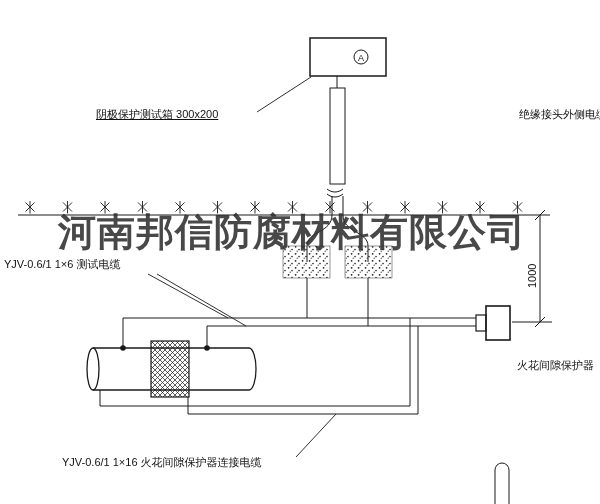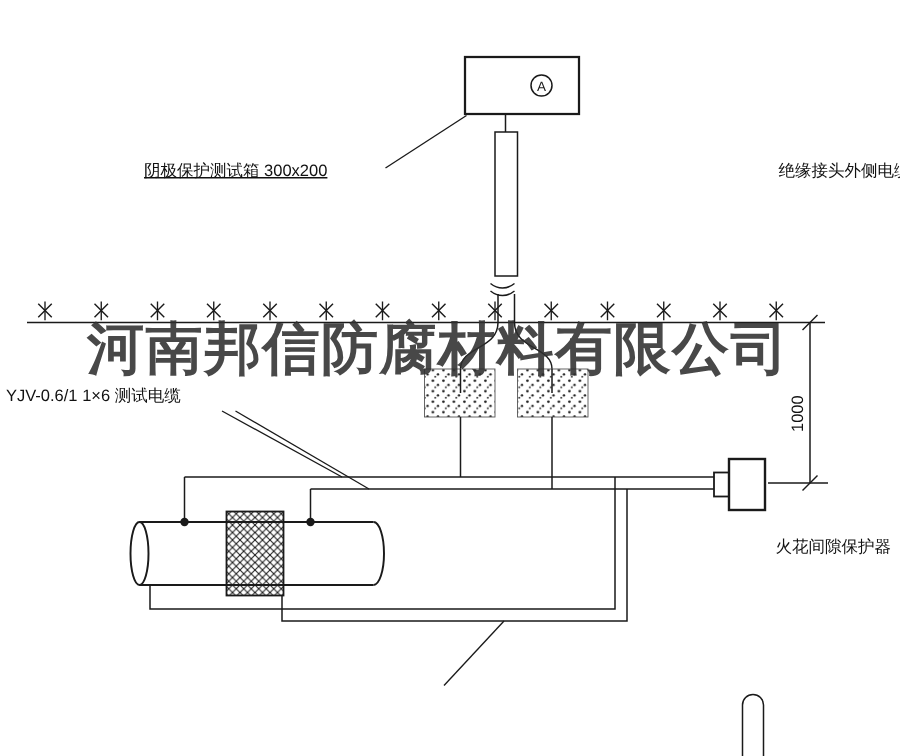--- a/index.html
+++ b/index.html
@@ -191,16 +191,17 @@
   <div class="watermark">河南邦信防腐材料有限公司</div>
 
   <div class="lbl" style="left:96px;top:108px;text-decoration:underline;">阴极保护测试箱 300x200</div>
 
   <div class="lbl" style="left:519px;top:108px;">绝缘接头外侧电缆</div>
 
   <div class="lbl" style="left:4px;top:258px;">YJV-0.6/1 1×6 测试电缆</div>
 
   <div class="lbl" style="left:504px;top:359px;margin-left:13px;">火花间隙保护器</div>
 
+  <div class="lbl" style="left:62px;top:456px;">YJV-0.6/1 1×16 火花间隙保护器连接电缆</div>
 
   <div class="dim-vert">1000</div>
 
 </div>
 
 </body></html>

